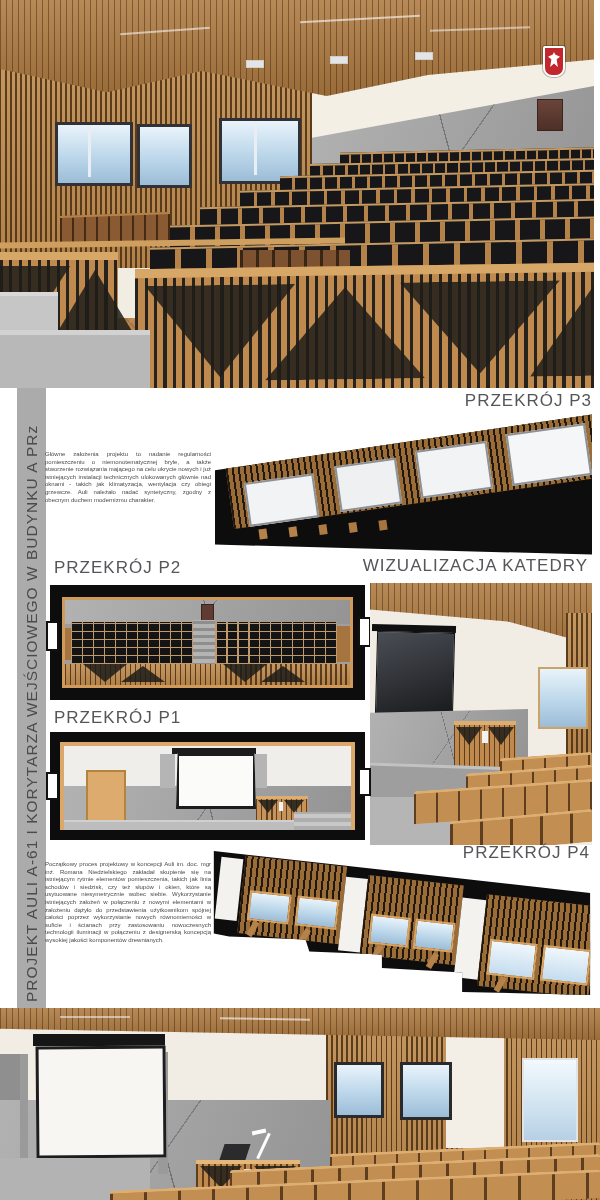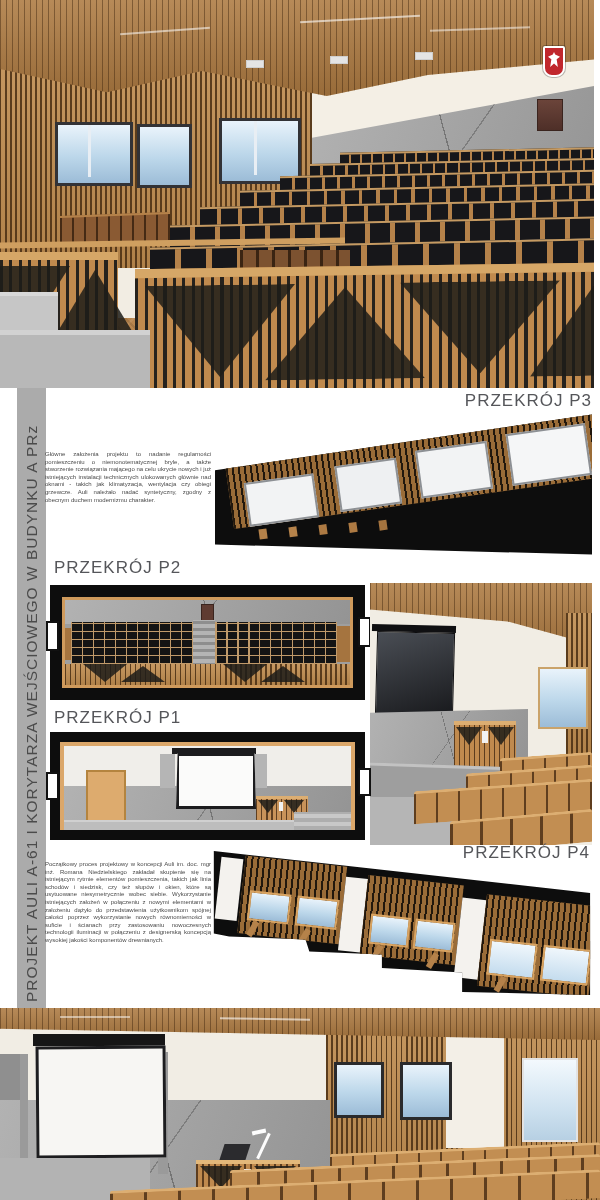--- a/index.html
+++ b/index.html
@@ -118,20 +118,21 @@
       <div class="abs" style="left:292px;top:10px;width:76px;height:48px;background:#f5f6f7;border:2px solid #8d9094;"></div>
       <div class="abs" style="left:34px;top:70px;width:8px;height:10px;background:#b5824a;"></div>
       <div class="abs" style="left:64px;top:72px;width:8px;height:10px;background:#b5824a;"></div>
       <div class="abs" style="left:94px;top:74px;width:8px;height:10px;background:#ad7a43;"></div>
       <div class="abs" style="left:124px;top:76px;width:8px;height:10px;background:#ad7a43;"></div>
       <div class="abs" style="left:154px;top:78px;width:8px;height:10px;background:#a5743f;"></div>
     </div>
   </div>
 
   <div class="heading" style="left:54px;top:558px;">PRZEKRÓJ P2</div>
+  <div class="heading heading-r" style="right:12px;top:556px;">WIZUALIZACJA KATEDRY</div>
 
   <div class="abs frame-black" style="left:50px;top:585px;width:315px;height:115px;">
     <div class="abs" style="left:12px;top:12px;width:291px;height:91px;background:#9e9e9e;border:3px solid #cf9a5c;box-sizing:border-box;overflow:hidden;">
       <div class="abs concrete" style="left:0;top:0;width:285px;height:24px;"></div>
       <div class="abs" style="left:136px;top:4px;width:11px;height:15px;background:#5f3b31;border:1px solid #3a241e;"></div>
       <div class="abs" style="left:6px;top:22px;width:122px;height:42px;background-color:#141414;background-image:repeating-linear-gradient(90deg,#c09a6a 0 1.5px,rgba(0,0,0,0) 1.5px 11px),repeating-linear-gradient(0deg,#c09a6a 0 1.5px,rgba(0,0,0,0) 1.5px 8px);"></div>
       <div class="abs" style="left:150px;top:22px;width:122px;height:42px;background-color:#141414;background-image:repeating-linear-gradient(90deg,#c09a6a 0 1.5px,rgba(0,0,0,0) 1.5px 11px),repeating-linear-gradient(0deg,#c09a6a 0 1.5px,rgba(0,0,0,0) 1.5px 8px);"></div>
       <div class="abs" style="left:128px;top:20px;width:22px;height:46px;background:repeating-linear-gradient(0deg,#8e8e8e 0 3px,#b4b4b4 3px 7px);"></div>
       <div class="abs" style="left:0;top:28px;width:6px;height:32px;background:#a5743f;"></div>
       <div class="abs" style="left:272px;top:26px;width:13px;height:36px;background:#a5743f;"></div>

